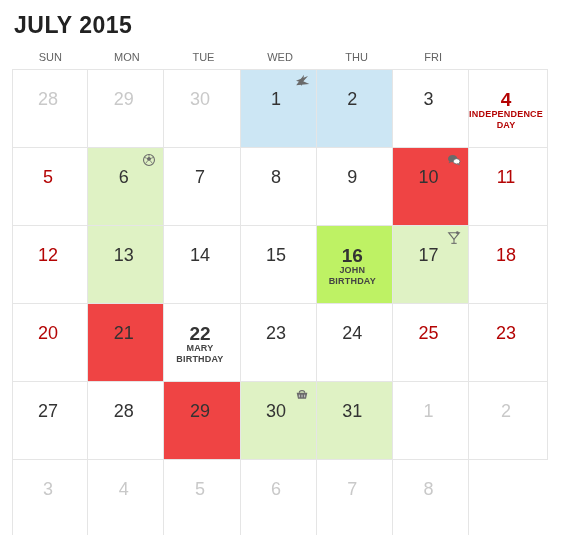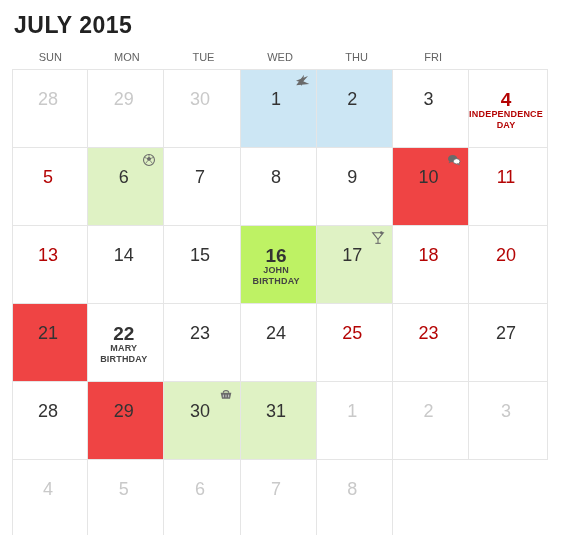--- a/index.html
+++ b/index.html
@@ -142,20 +142,23 @@
           <svg viewBox="0 0 24 24">
             <use href="#svg-chat"></use>
           </svg>
         </span>
         <span class="day-num">10</span>
       </div>
       <div class="day weekend">
         <span class="day-num">11</span>
       </div>
       <div class="day weekend">
+        <span class="day-num">12</span>
+      </div>
+      <div class="day bg-green">
         <span class="day-num">13</span>
       </div>
       <div class="day">
         <span class="day-num">14</span>
       </div>
       <div class="day">
         <span class="day-num">15</span>
       </div>
       <div class="day strong bg-darkblue">
         <span class="day-num">16</span>

